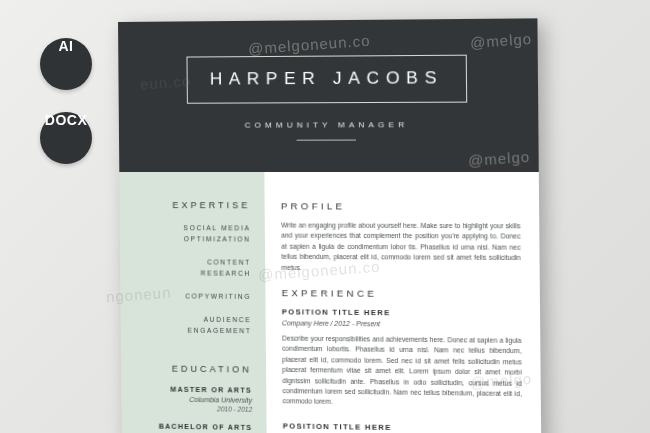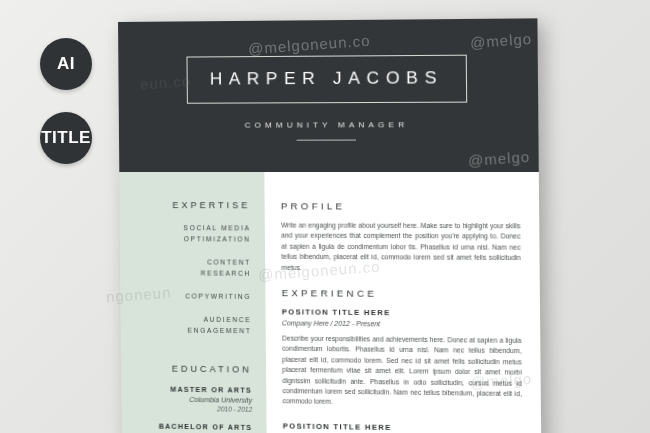--- a/index.html
+++ b/index.html
@@ -28,23 +28,22 @@
     width: 56px;
     z-index: 6;
   }
   .badge {
     width: 52px;
     height: 52px;
     border-radius: 50%;
     background: #2f3336;
     color: #ffffff;
     display: flex;
-    align-items: center;
     justify-content: center;
-    font-size: 17px;
+    font-size: 14px;
     letter-spacing: 0.5px;
     font-weight: bold;
     margin-bottom: 22px;
     box-shadow: 0 2px 4px rgba(0,0,0,0.22);
   }
   
   .sheet-wrap {
     position: absolute;
     left: 118px;
     top: 22px;
@@ -199,21 +198,21 @@
 </head>
 <body>
 
 <div class="stage">
 
   <div class="badges">
     <div class="badge">
       <span>AI</span>
     </div>
     <div class="badge">
-      <span>TITLE</span>
+      <span>DOCX</span>
     </div>
   </div>
 
   <div class="sheet-wrap">
     <div class="sheet">
 
       <div class="header">
         <div class="name-box">
           <div class="name">HARPER JACOBS</div>
         </div>

